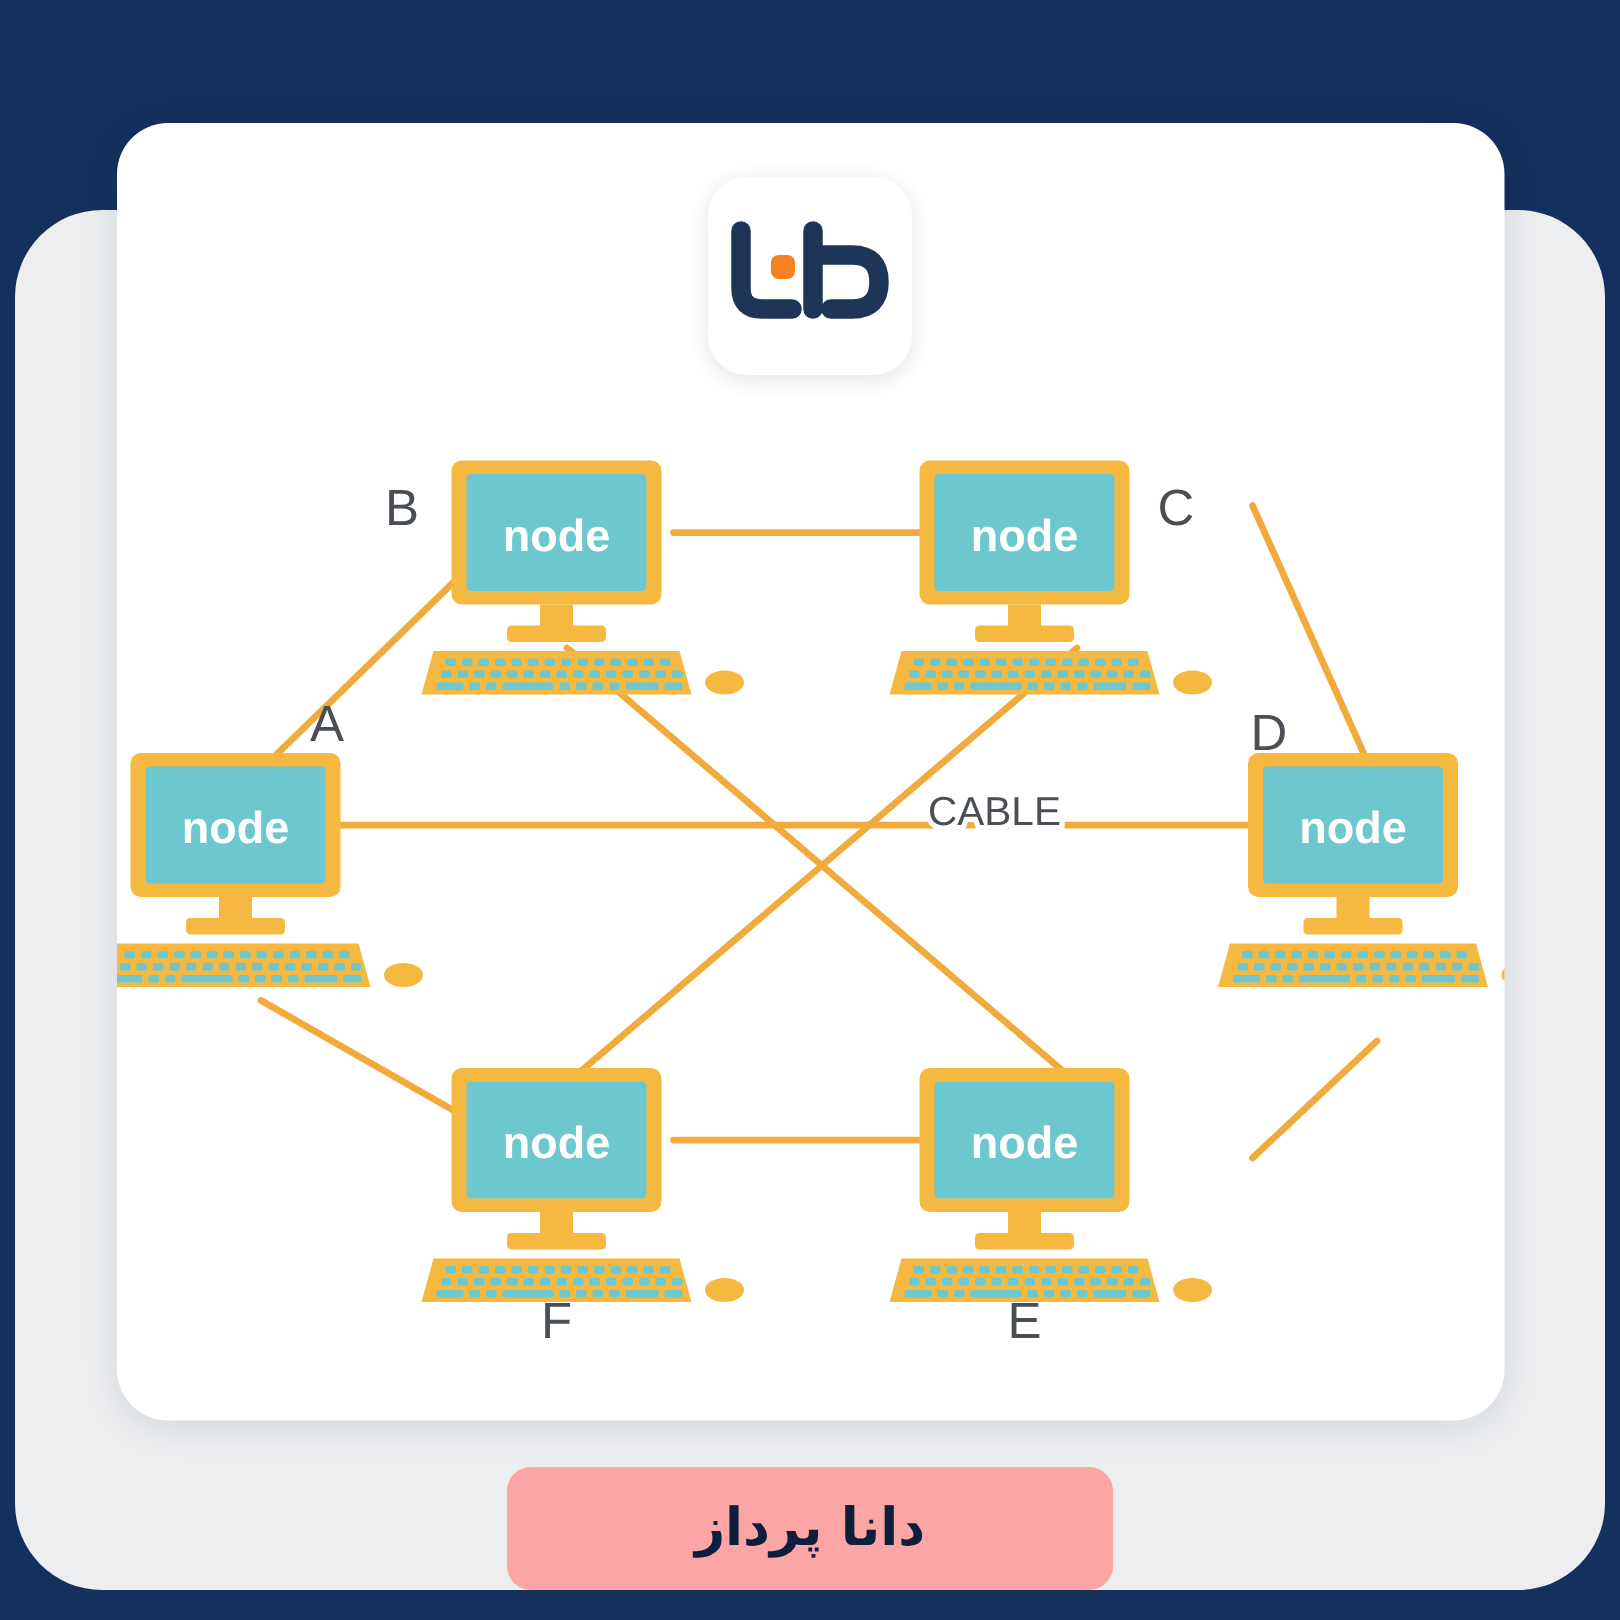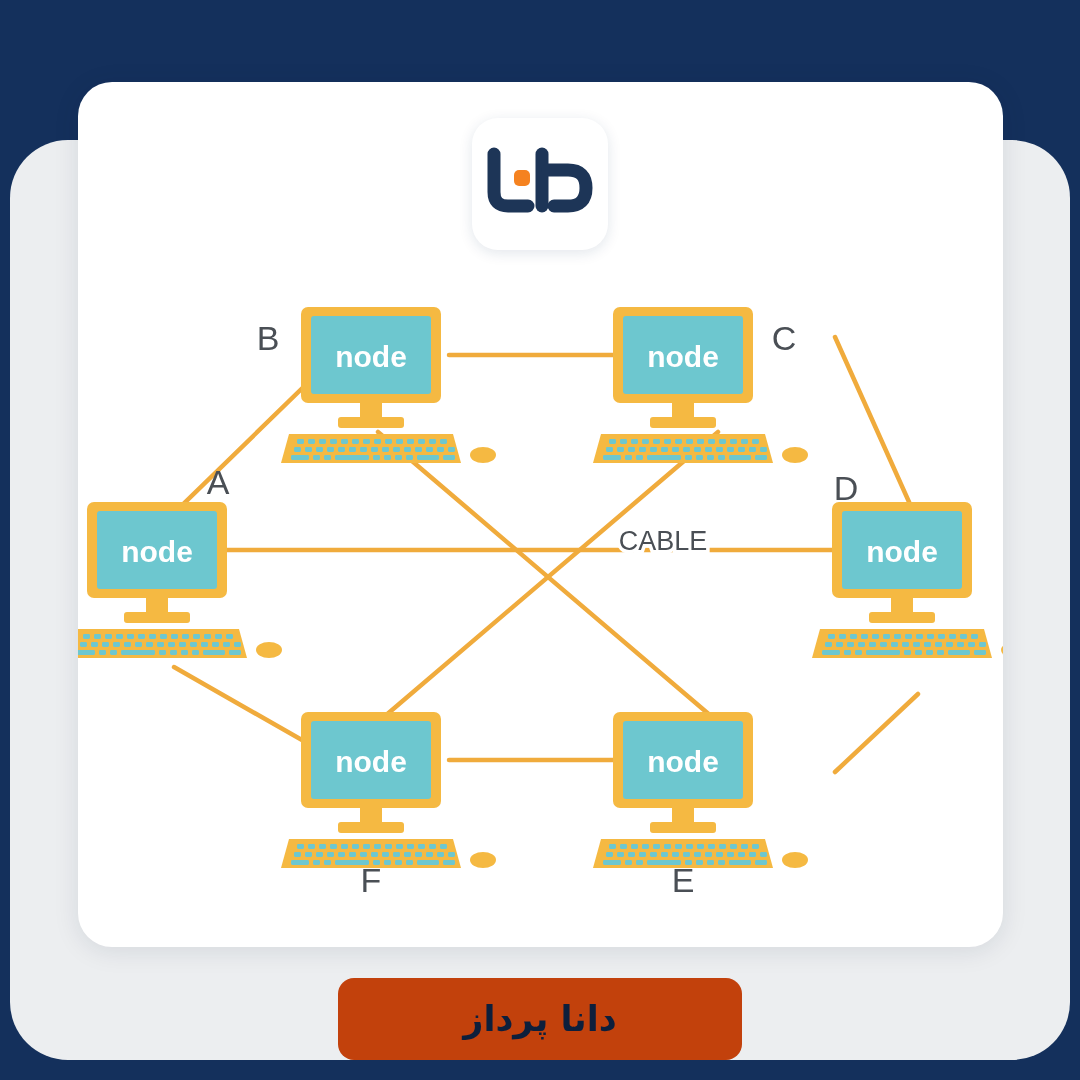--- a/index.html
+++ b/index.html
@@ -28,21 +28,21 @@
     box-shadow:0 3px 14px rgba(20,48,92,.12);
     display:flex;align-items:center;justify-content:center;
   }
 
   
   #diagram{position:absolute;left:78px;top:82px;width:925px;height:865px;}
 
   
   .brand-btn{
     position:absolute;left:338px;top:978px;width:404px;height:82px;
-    background:#c2410c;border-radius:16px;
+    background:#fca5a5;border-radius:16px;
     display:flex;align-items:center;justify-content:center;
   }
   .brand-btn span{
     color:#0d1f3c;font-size:35px;font-weight:bold;
     direction:rtl;letter-spacing:.5px;
     font-family:"DejaVu Sans","Liberation Sans",sans-serif;
   }
 
   .node-label{
     font-size:30px;fill:#ffffff;font-weight:bold;

